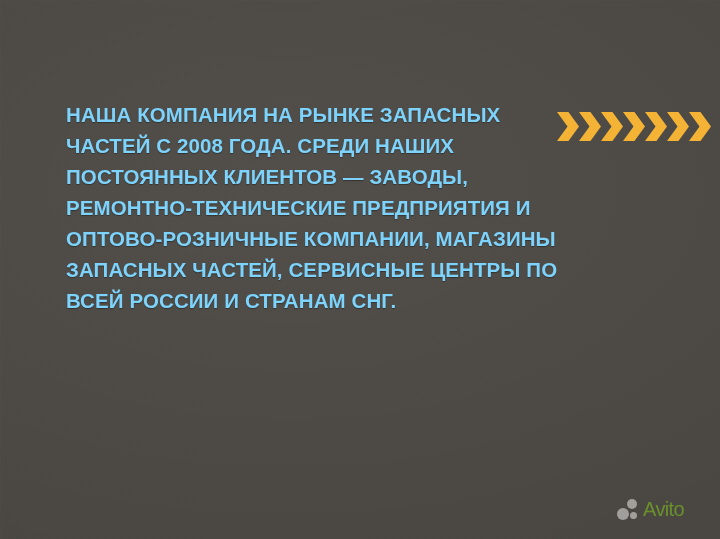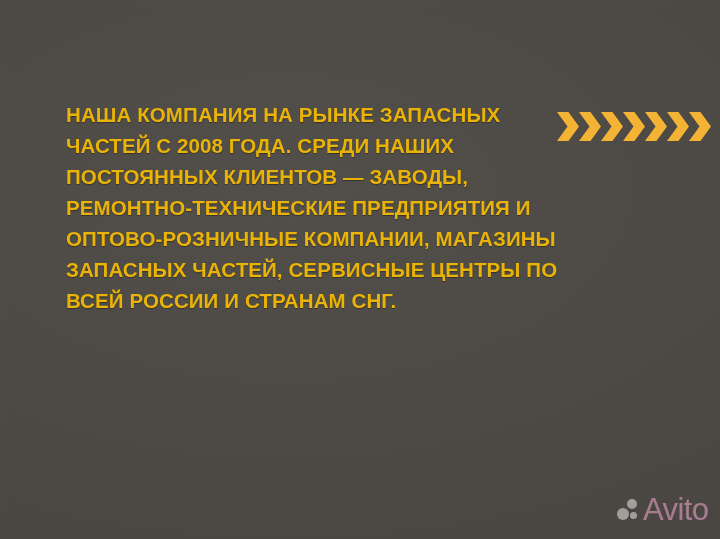--- a/index.html
+++ b/index.html
@@ -55,21 +55,21 @@
   
   .copy-block {
     position: absolute;
     left: 66px;
     top: 99px;
     width: 520px;
     z-index: 2;
   }
   .para {
     margin: 0;
-    color: #eab308;
+    color: #7dd3fc;
     font-size: 20.5px;
     font-weight: bold;
     line-height: 31px;
     letter-spacing: 0.1px;
     text-transform: uppercase;
     white-space: pre-line;
     text-shadow: 0 1px 1px rgba(0,0,0,0.35);
   }
   .para + .para {
     margin-top: 31px;
@@ -96,22 +96,22 @@
   .wm-mark i {
     position: absolute;
     display: block;
     border-radius: 50%;
     background: #e9e7e4;
   }
   .wm-dot-big   { width: 12px; height: 12px; left: 0;    top: 10px; }
   .wm-dot-mid   { width: 10px; height: 10px; left: 10px; top: 1px;  }
   .wm-dot-small { width: 7px;  height: 7px;  left: 13px; top: 14px; }
   .wm-text {
-    color: #f9a8d4;
-    font-size: 31px;
+    color: #84cc16;
+    font-size: 20px;
     font-weight: normal;
     line-height: 27px;
     letter-spacing: -0.6px;
   }
 </style>
 </head>
 <body>
 
 <div id="canvas">
 

